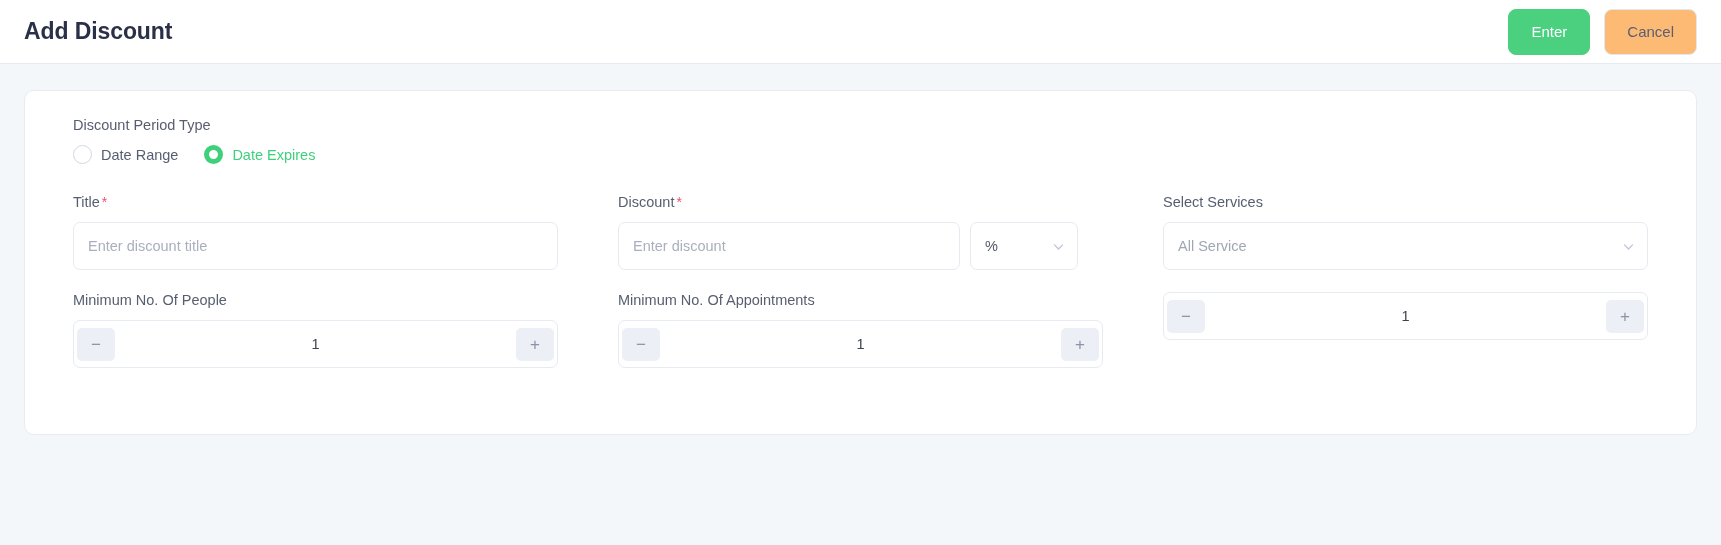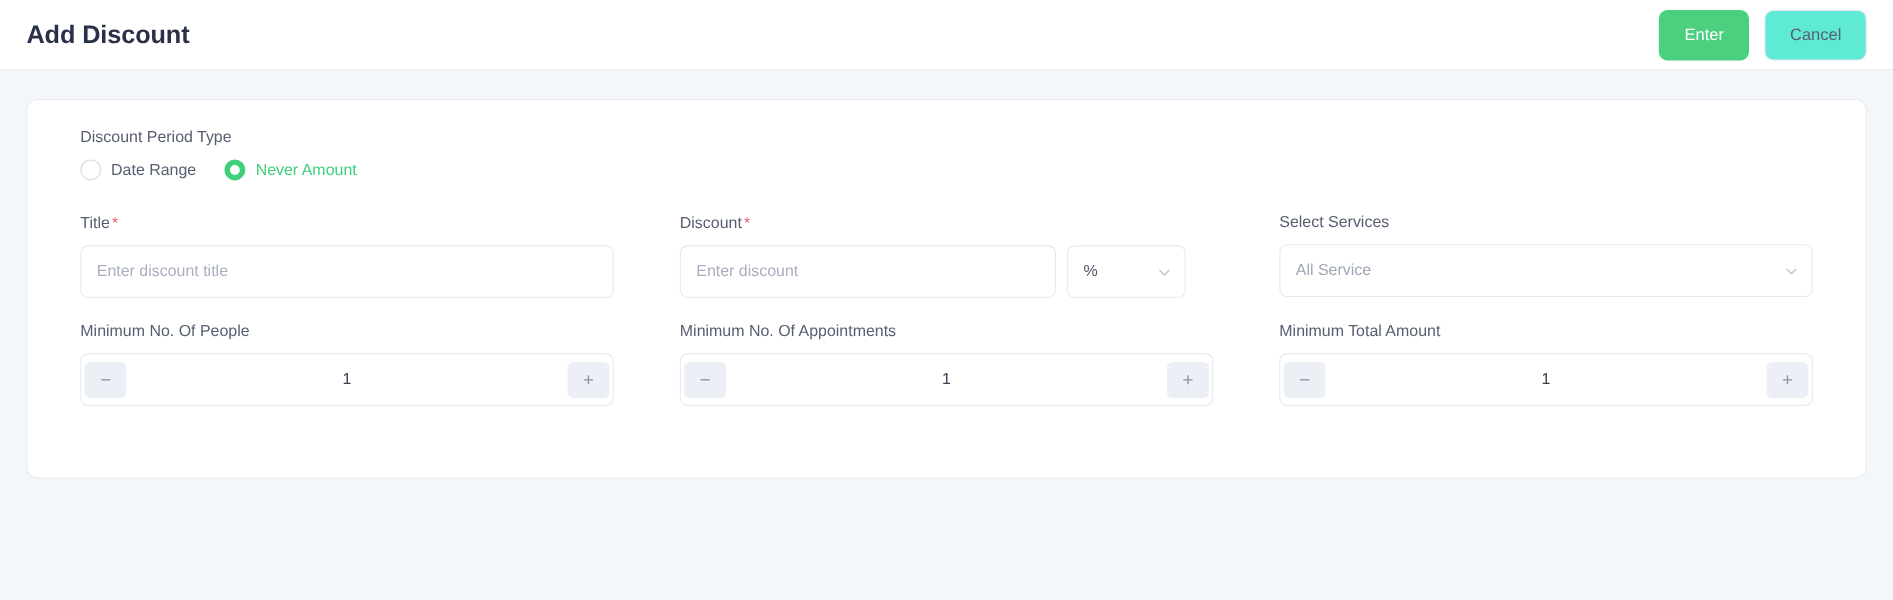--- a/index.html
+++ b/index.html
@@ -43,21 +43,21 @@
     padding: 0 22px;
     border: 1px solid transparent;
     user-select: none;
   }
   .btn-save {
     background: #4ad07f;
     color: #ffffff;
     border-color: #4ad07f;
   }
   .btn-cancel {
-    background: #5eead4;
+    background: #fdba74;
     color: #5a6072;
     border: 1px solid #e3e7ee;
   }
 
   
   .body-area {
     padding: 26px 24px 0 24px;
     height: calc(545px - 80px);
   }
   .card {
@@ -186,21 +186,21 @@
   <div class="card">
 
     <div class="field-label">Discount Period Type</div>
     <div class="radio-row">
       <div class="radio-opt">
         <span class="radio-dot"></span>
         <span class="radio-label">Date Range</span>
       </div>
       <div class="radio-opt">
         <span class="radio-dot checked"></span>
-        <span class="radio-label checked">Never Amount</span>
+        <span class="radio-label checked">Date Expires</span>
       </div>
     </div>
 
     <div class="row">
 
       <div class="col-title">
         <label class="field-label">
           <span>Title</span><span class="req">*</span>
         </label>
         <input class="input" type="text" placeholder="Enter discount title" style="">
@@ -250,21 +250,20 @@
       <div class="col-mid">
         <label class="field-label">Minimum No. Of Appointments</label>
         <div class="stepper">
           <div class="step-btn">−</div>
           <div class="step-value">1</div>
           <div class="step-btn">+</div>
         </div>
       </div>
 
       <div class="col-right">
-        <label class="field-label">Minimum Total Amount</label>
         <div class="stepper">
           <div class="step-btn">−</div>
           <div class="step-value">1</div>
           <div class="step-btn">+</div>
         </div>
       </div>
     </div>
 
   </div>
 </div>

